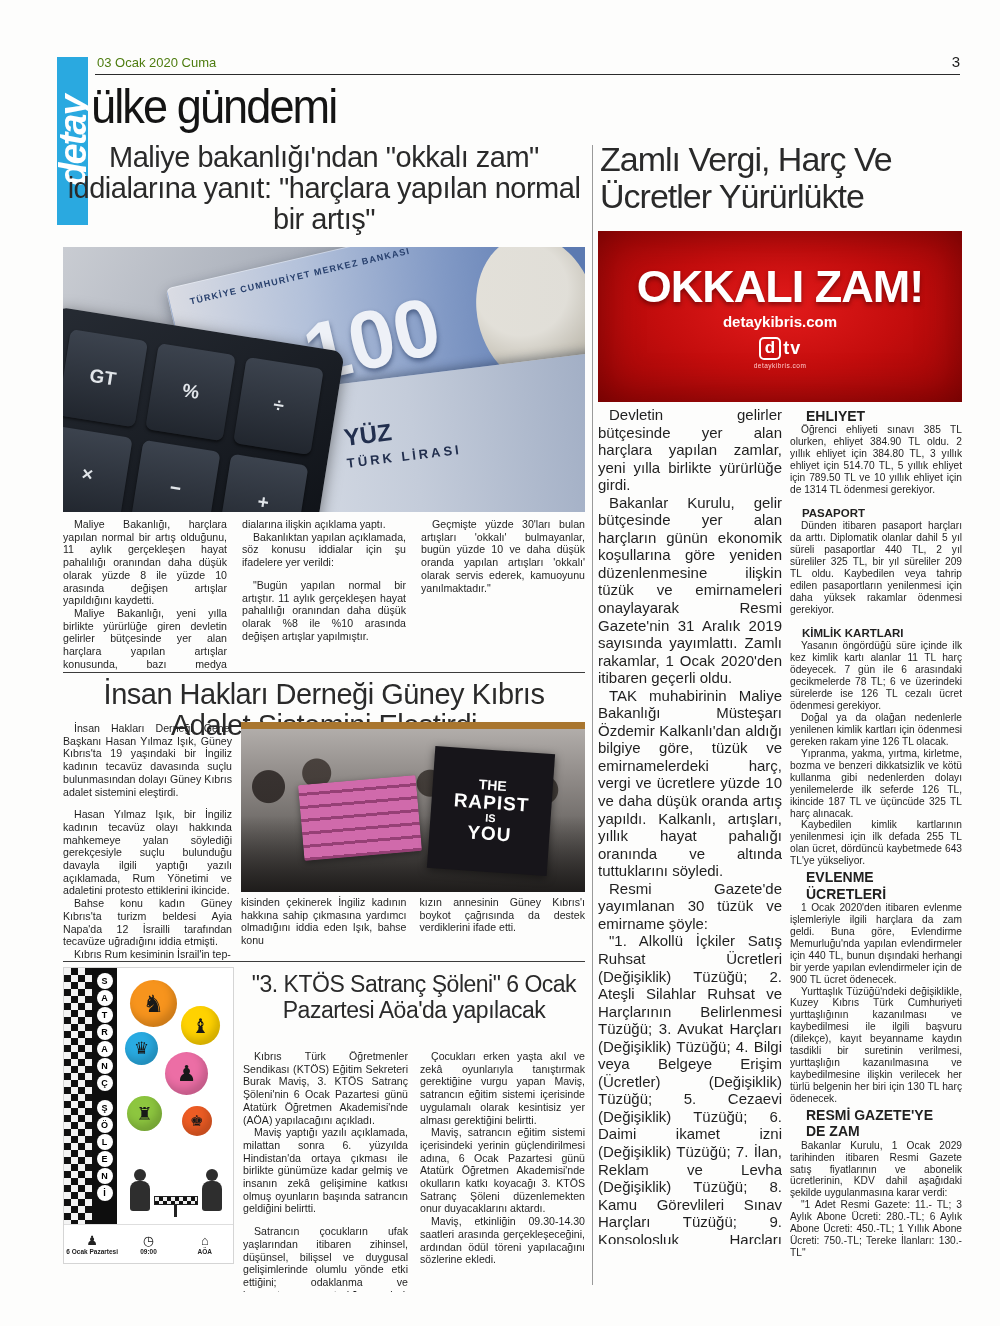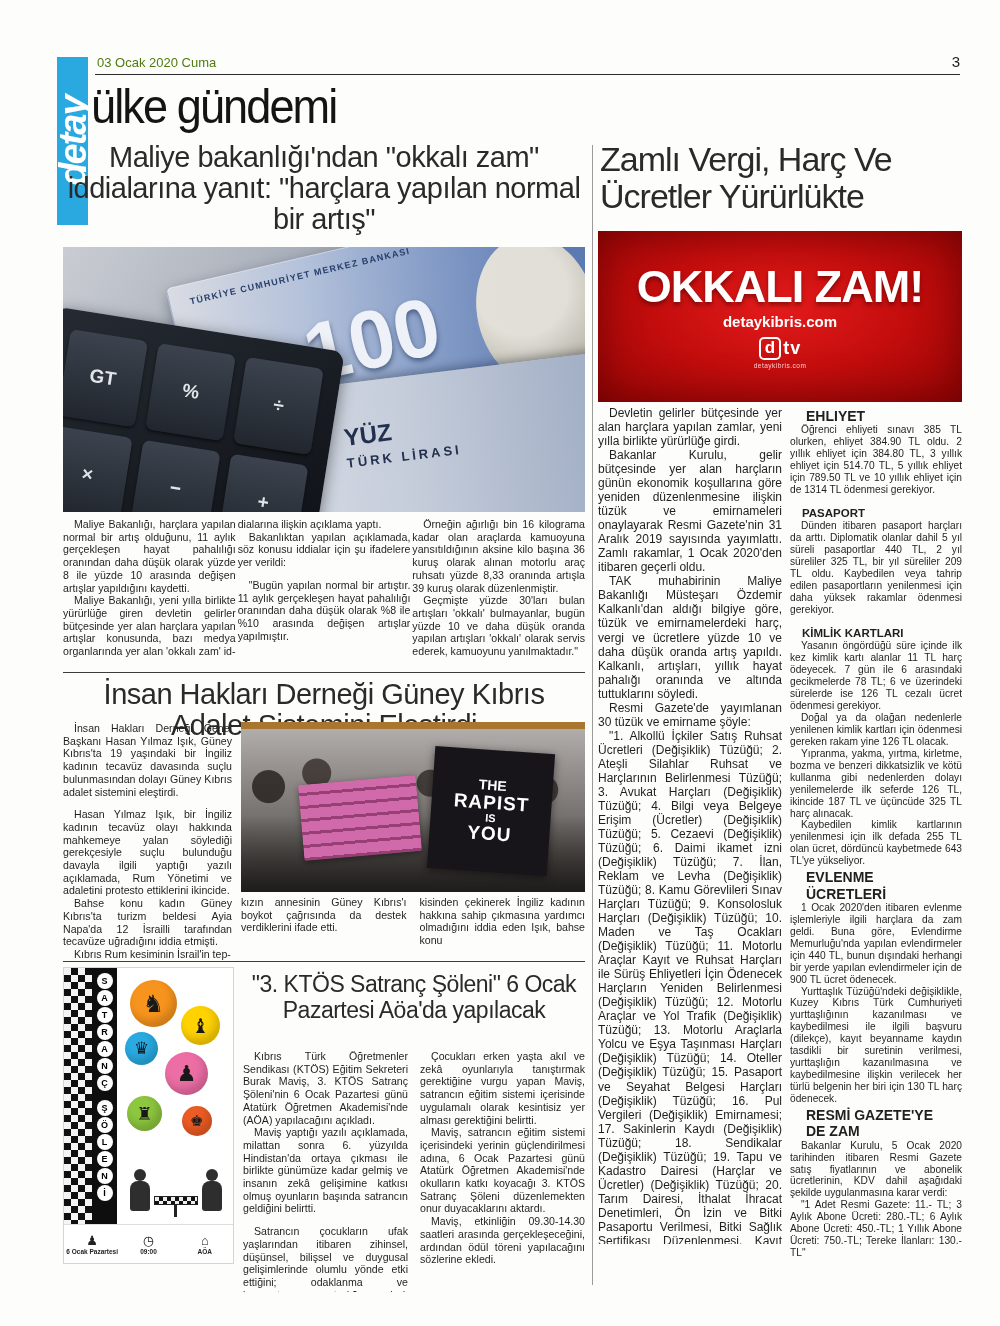--- a/index.html
+++ b/index.html
@@ -39,28 +39,28 @@
   .h-satranc { left:243px; top:972px; width:342px; text-align:center; font-size:23px; line-height:1.12; letter-spacing:-.5px; }
 
   
   .bodytext { font-size:10.6px; line-height:1.2; text-align:justify; color:#1f1f1f; }
   .blk-p  { margin:0; text-indent:11px; }
   .blk-pc { margin:0; }
   .blk-pg { margin:10px 0 0; text-indent:11px; }
   .blk-h  { margin:2px 16px 0; font-weight:bold; font-size:14px; text-align:left; }
   .blk-hg { margin:11px 12px 0; font-weight:bold; font-size:11.5px; text-align:left; }
 
-  .cols3 { left:63px; top:518px; width:522px; height:154px; display:flex; gap:2px; overflow:hidden; }
+  .cols3 { left:63px; top:518px; width:522px; height:154px; display:flex; gap:15px; overflow:hidden; }
   .cols3 .col { flex:1; }
   .insan-col1 { left:63px; top:722px; width:169px; height:238px; overflow:hidden; }
   .insan-under { left:241px; top:896px; width:344px; height:64px; display:flex; gap:13px; overflow:hidden; }
   .insan-under .col { flex:1; }
   .satranc-cols { left:243px; top:1040px; width:342px; height:252px; display:flex; gap:12px; overflow:hidden; }
   .satranc-cols .col { flex:1;margin-top:10px; }
-  .zcol1 { left:598px; top:406px; width:184px; height:838px; font-size:12px; line-height:1.17; overflow:hidden; }
+  .zcol1 { left:598px; top:406px; width:184px; height:838px; font-size:15px; line-height:1.17; overflow:hidden; }
   .zcol2 { left:790px; top:406px; width:172px; height:852px; font-size:10.2px; line-height:1.17; overflow:hidden; }
 
   
   .photo-money {
     left:63px; top:247px; width:522px; height:265px; overflow:hidden;
     background:linear-gradient(120deg,#c9ccd2 0%,#aab0bb 35%,#7e8696 70%,#5d6675 100%);
   }
   .pm-note1 {
     position:absolute; right:-34px; top:-10px; width:436px; height:204px;
     transform:rotate(-13deg); border-radius:6px;
@@ -225,21 +225,20 @@
     <div class="col">
         <div class="blk-p">Maliye Bakanlığı, harçlara yapılan normal bir artış olduğunu, 11 aylık gerçekleşen hayat pahalılığı oranından daha düşük olarak yüzde 8 ile yüzde 10 arasında değişen artışlar yapıldığını kaydetti.</div>
         <div class="blk-p">Maliye Bakanlığı, yeni yılla birlikte yürürlüğe giren devletin gelirler bütçesinde yer alan harçlara yapılan artışlar konusunda, bazı medya organlarında yer alan 'okkalı zam' id-</div>
       </div>
     <div class="col">
         <div class="blk-pc">dialarına ilişkin açıklama yaptı.</div>
         <div class="blk-p">Bakanlıktan yapılan açıklamada, söz konusu iddialar için şu ifadelere yer verildi:</div>
         <div class="blk-pg">"Bugün yapılan normal bir artıştır. 11 aylık gerçekleşen hayat pahalılığı oranından daha düşük olarak %8 ile %10 arasında değişen artışlar yapılmıştır.</div>
       </div>
     <div class="col">
-        <div class="blk-p">Örneğin ağırlığı bin 16 kilograma kadar olan araçlarda kamuoyuna yansıtıldığının aksine kilo başına 36 kuruş olarak alınan motorlu araç ruhsatı yüzde 8,33 oranında artışla 39 kuruş olarak düzenlenmiştir.</div>
         <div class="blk-p">Geçmişte yüzde 30'ları bulan artışları 'okkalı' bulmayanlar, bugün yüzde 10 ve daha düşük oranda yapılan artışları 'okkalı' olarak servis ederek, kamuoyunu yanılmaktadır."</div>
       </div>
   </div>
 
   <div class="abs hrule r1"></div>
 
   <h2 class="abs h-insan">İnsan Hakları Derneği Güney Kıbrıs Adalet Sistemini Eleştirdi</h2>
   <div class="abs insan-col1 bodytext">
       <div class="blk-p">İnsan Hakları Derneği Genel Başkanı Hasan Yılmaz Işık, Güney Kıbrıs'ta 19 yaşındaki bir İngiliz kadının tecavüz davasında suçlu bulunmasından dolayı Güney Kıbrıs adalet sistemini eleştirdi.</div>
       <div class="blk-pg">Hasan Yılmaz Işık, bir İngiliz kadının tecavüz olayı hakkında mahkemeye yalan söylediği gerekçesiyle suçlu bulunduğu davayla ilgili yaptığı yazılı açıklamada, Rum Yönetimi ve adaletini protesto ettiklerini ikincide.</div>
@@ -254,24 +253,24 @@
     <div class="sign-dark">
       <span>THE</span>
       <span>RAPIST</span>
       <span>IS</span>
       <span>YOU</span>
     </div>
   </div>
 
   <div class="abs insan-under bodytext">
     <div class="col">
+        <div class="blk-pc">kisinden çekinerek İngiliz kadının hakkına sahip çıkmasına yardımcı olmadığını iddia eden Işık, bahse konu</div>
+      </div>
+    <div class="col">
         <div class="blk-pc">kızın annesinin Güney Kıbrıs'ı boykot çağrısında da destek verdiklerini ifade etti.</div>
-      </div>
-    <div class="col">
-        <div class="blk-pc">kisinden çekinerek İngiliz kadının hakkına sahip çıkmasına yardımcı olmadığını iddia eden Işık, bahse konu</div>
       </div>
   </div>
 
   <div class="abs hrule r2"></div>
 
   <div class="abs poster">
     <div class="checker"></div>
     <div class="letterbar">
         <span class="letter">S</span>
         <span class="letter">A</span>
@@ -356,17 +355,17 @@
       <div class="blk-p">Dünden itibaren pasaport harçları da arttı. Diplomatik olanlar dahil 5 yıl süreli pasaportlar 440 TL, 2 yıl süreliler 325 TL, bir yıl süreliler 209 TL oldu. Kaybedilen veya tahrip edilen pasaportların yenilenmesi için daha yüksek rakamlar ödenmesi gerekiyor.</div>
       <div class="blk-hg">KİMLİK KARTLARI</div>
       <div class="blk-p">Yasanın öngördüğü süre içinde ilk kez kimlik kartı alanlar 11 TL harç ödeyecek. 7 gün ile 6 arasındaki gecikmelerde 78 TL; 6 ve üzerindeki sürelerde ise 126 TL cezalı ücret ödenmesi gerekiyor.</div>
       <div class="blk-p">Doğal ya da olağan nedenlerle yenilenen kimlik kartları için ödenmesi gereken rakam yine 126 TL olacak.</div>
       <div class="blk-p">Yıpranma, yakma, yırtma, kirletme, bozma ve benzeri dikkatsizlik ve kötü kullanma gibi nedenlerden dolayı yenilemelerde ilk seferde 126 TL, ikincide 187 TL ve üçüncüde 325 TL harç alınacak.</div>
       <div class="blk-p">Kaybedilen kimlik kartlarının yenilenmesi için ilk defada 255 TL olan ücret, dördüncü kaybetmede 643 TL'ye yükseliyor.</div>
       <div class="blk-h">EVLENME ÜCRETLERİ</div>
       <div class="blk-p">1 Ocak 2020'den itibaren evlenme işlemleriyle ilgili harçlara da zam geldi. Buna göre, Evlendirme Memurluğu'nda yapılan evlendirmeler için 440 TL, bunun dışındaki herhangi bir yerde yapılan evlendirmeler için de 900 TL ücret ödenecek.</div>
       <div class="blk-p">Yurttaşlık Tüzüğü'ndeki değişiklikle, Kuzey Kıbrıs Türk Cumhuriyeti yurttaşlığının kazanılması ve kaybedilmesi ile ilgili başvuru (dilekçe), kayıt beyanname kaydın tasdikli bir suretinin verilmesi, yurttaşlığın kazanılmasına ve kaybedilmesine ilişkin verilecek her türlü belgenin her biri için 130 TL harç ödenecek.</div>
       <div class="blk-h">RESMİ GAZETE'YE DE ZAM</div>
-      <div class="blk-p">Bakanlar Kurulu, 5 Ocak 2020 tarihinden itibaren Resmi Gazete satış fiyatlarının ve abonelik ücretlerinin, KDV dahil aşağıdaki şekilde uygulanmasına karar verdi:</div>
+      <div class="blk-p">Bakanlar Kurulu, 1 Ocak 2029 tarihinden itibaren Resmi Gazete satış fiyatlarının ve abonelik ücretlerinin, KDV dahil aşağıdaki şekilde uygulanmasına karar verdi:</div>
       <div class="blk-p">"1 Adet Resmi Gazete: 11.- TL; 3 Aylık Abone Ücreti: 280.-TL; 6 Aylık Abone Ücreti: 450.-TL; 1 Yıllık Abone Ücreti: 750.-TL; Tereke İlanları: 130.-TL"</div>
     </div>
 
 </div>
 
 </body></html>

